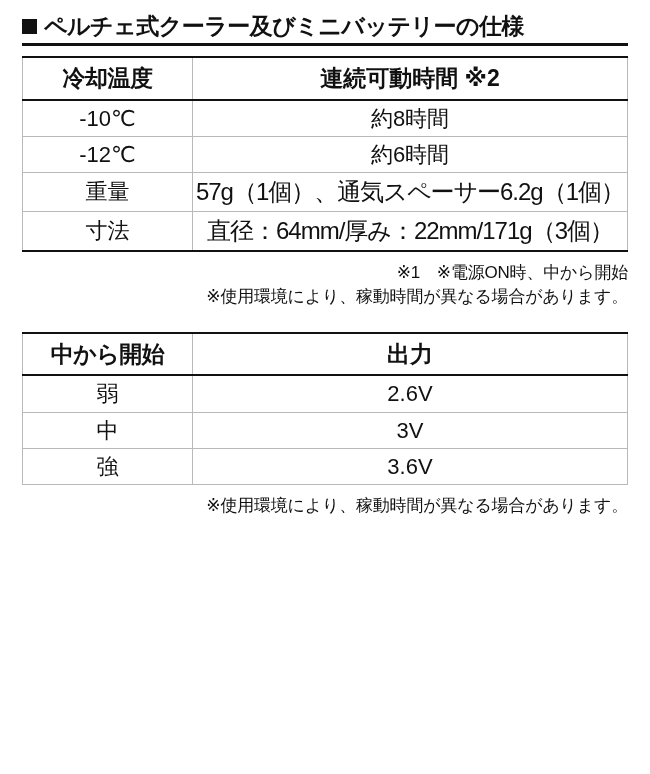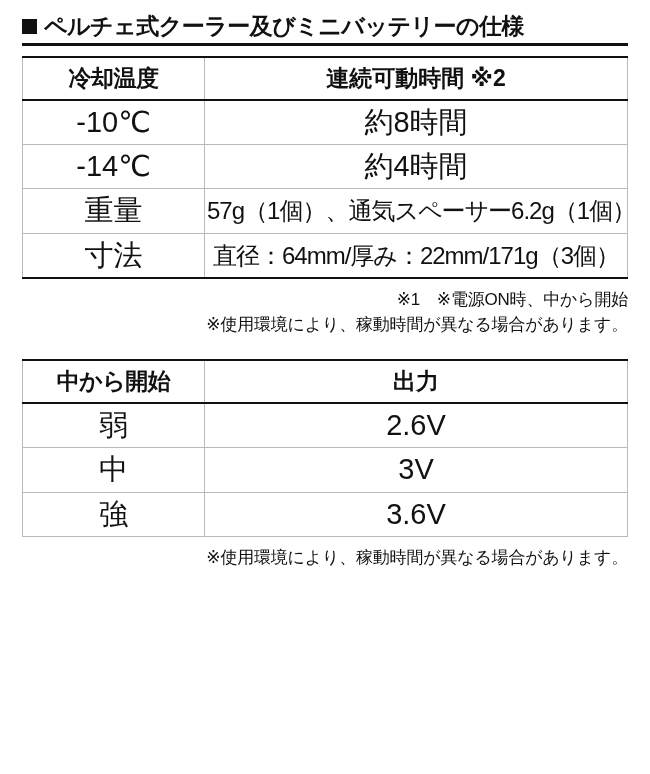--- a/index.html
+++ b/index.html
@@ -48,31 +48,31 @@
   
   table.spec {
     border-collapse: collapse;
     width: 100%;
     table-layout: fixed;
   }
   table.spec td {
     border: 1px solid #b9b9b9;
     text-align: center;
     vertical-align: middle;
-    font-size: 29px;
+    font-size: 22px;
     padding: 5px 2px;
     line-height: 1.15;
     white-space: nowrap;
   }
   table.spec tr.headrow td {
     font-weight: bold;
     border-top: 2px solid #111111;
     border-bottom: 2px solid #111111;
     font-size: 23px;
-    padding: 7px 8px;
+    padding: 7px 2px;
   }
   table.spec tr.headrow td.lbl {
     letter-spacing: -0.5px;
   }
   table.spec tr.lastrow td {
     border-bottom: 2px solid #111111;
   }
   table.spec td.lbl {
     width: 165px;
   }
@@ -109,22 +109,22 @@
     <tbody>
       <tr class="headrow">
         <td class="lbl">冷却温度</td>
         <td>連続可動時間 ※2</td>
       </tr>
       <tr>
         <td class="lbl">-10℃</td>
         <td>約8時間</td>
       </tr>
       <tr>
-        <td class="lbl">-14℃</td>
-        <td>約4時間</td>
+        <td class="lbl">-12℃</td>
+        <td>約6時間</td>
       </tr>
       <tr>
         <td class="lbl">重量</td>
         <td class="small">57g（1個）、通気スペーサー6.2g（1個）</td>
       </tr>
       <tr class="lastrow">
         <td class="lbl">寸法</td>
         <td class="small">直径：64mm/厚み：22mm/171g（3個）</td>
       </tr>
     </tbody>

